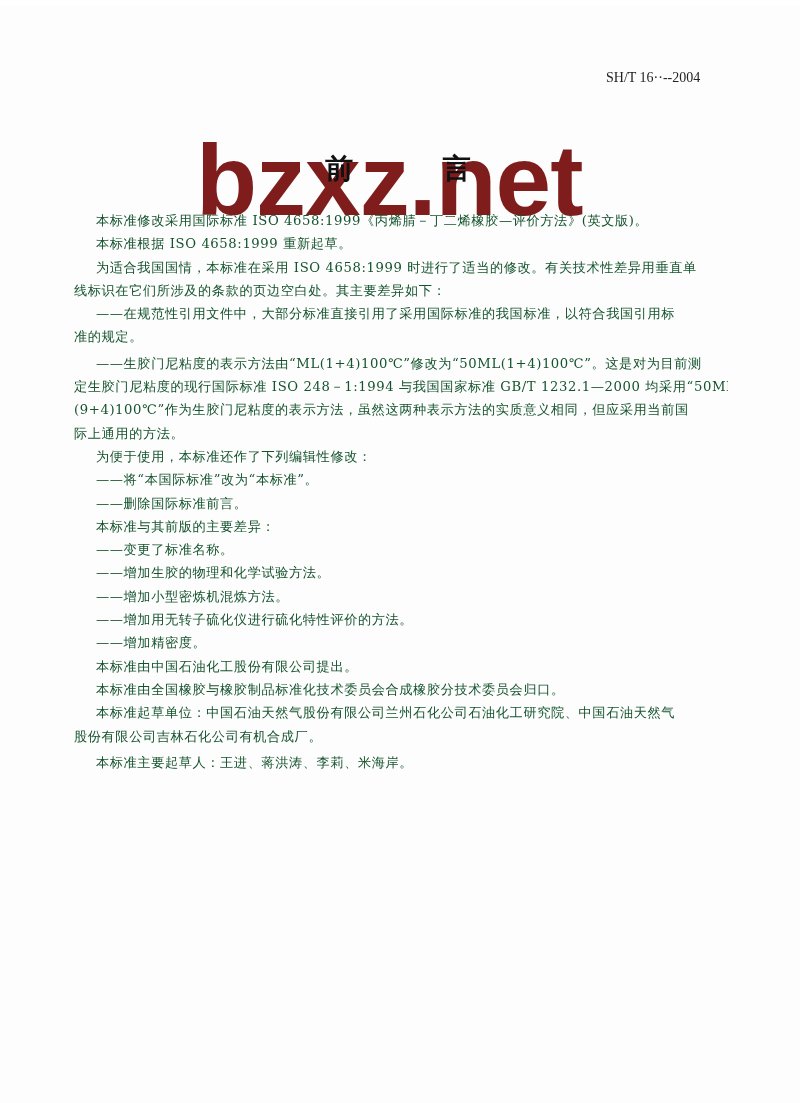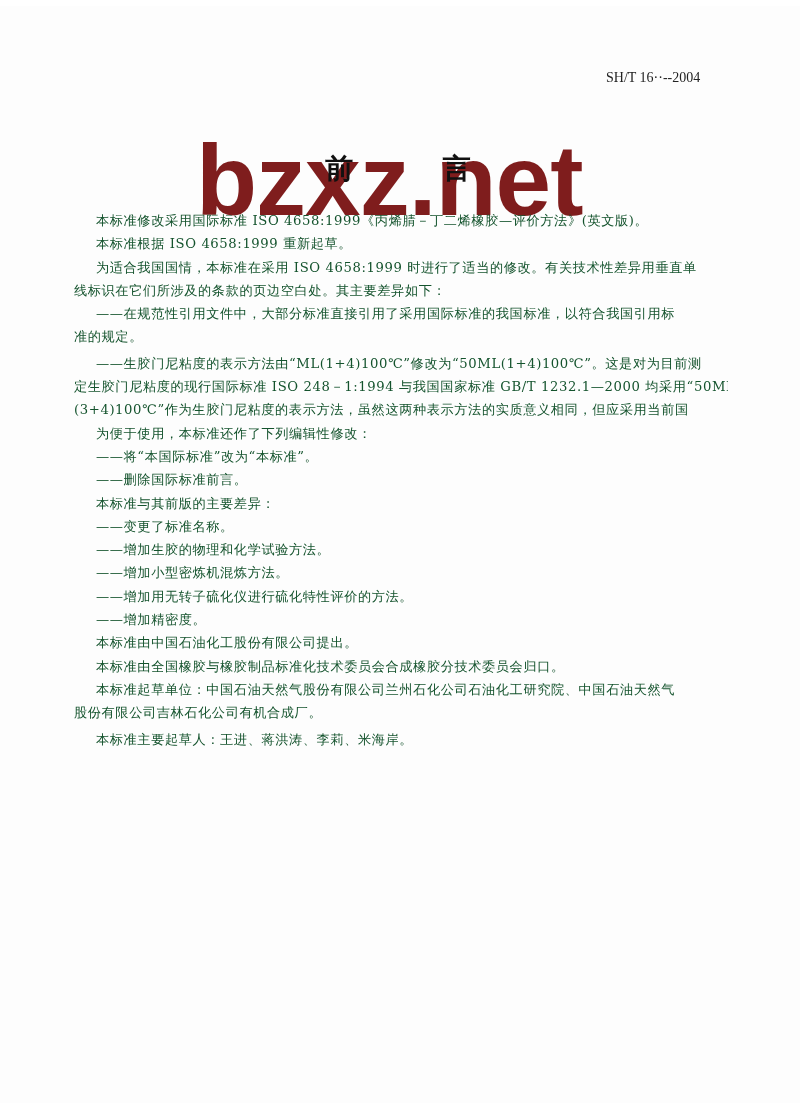--- a/index.html
+++ b/index.html
@@ -31,21 +31,22 @@
   <div class="body-text">
     <div class="line indent">本标准修改采用国际标准 ISO 4658:1999《丙烯腈－丁二烯橡胶—评价方法》(英文版)。</div>
     <div class="line indent">本标准根据 ISO 4658:1999 重新起草。</div>
     <div class="line indent">为适合我国国情，本标准在采用 ISO 4658:1999 时进行了适当的修改。有关技术性差异用垂直单</div>
     <div class="line">线标识在它们所涉及的条款的页边空白处。其主要差异如下：</div>
     <div class="line indent">——在规范性引用文件中，大部分标准直接引用了采用国际标准的我国标准，以符合我国引用标</div>
     <div class="line">准的规定。</div>
     <div class="gap"></div>
     <div class="line indent">——生胶门尼粘度的表示方法由“ML(1+4)100℃”修改为“50ML(1+4)100℃”。这是对为目前测</div>
     <div class="line">定生胶门尼粘度的现行国际标准 ISO 248－1:1994 与我国国家标准 GB/T 1232.1—2000 均采用“50ML</div>
-    <div class="line">(3+4)100℃”作为生胶门尼粘度的表示方法，虽然这两种表示方法的实质意义相同，但应采用当前国</div>
+    <div class="line">(9+4)100℃”作为生胶门尼粘度的表示方法，虽然这两种表示方法的实质意义相同，但应采用当前国</div>
+    <div class="line">际上通用的方法。</div>
     <div class="line indent">为便于使用，本标准还作了下列编辑性修改：</div>
     <div class="line indent">——将“本国际标准”改为“本标准”。</div>
     <div class="line indent">——删除国际标准前言。</div>
     <div class="line indent">本标准与其前版的主要差异：</div>
     <div class="line indent">——变更了标准名称。</div>
     <div class="line indent">——增加生胶的物理和化学试验方法。</div>
     <div class="line indent">——增加小型密炼机混炼方法。</div>
     <div class="line indent">——增加用无转子硫化仪进行硫化特性评价的方法。</div>
     <div class="line indent">——增加精密度。</div>
     <div class="line indent">本标准由中国石油化工股份有限公司提出。</div>

